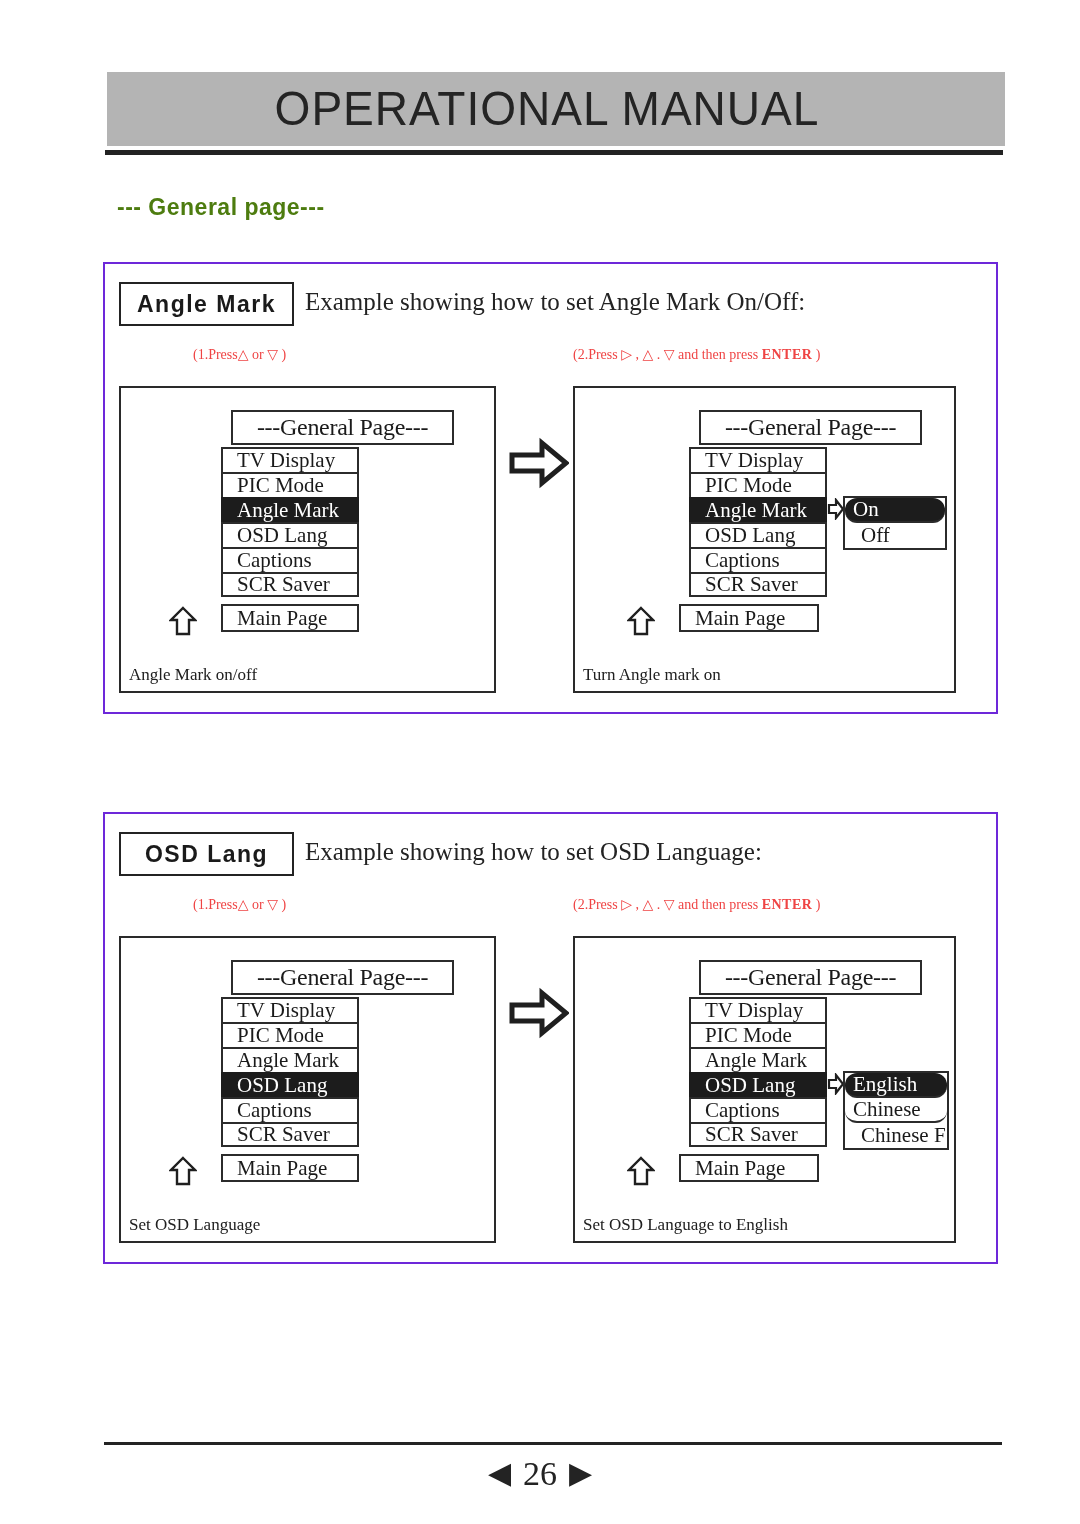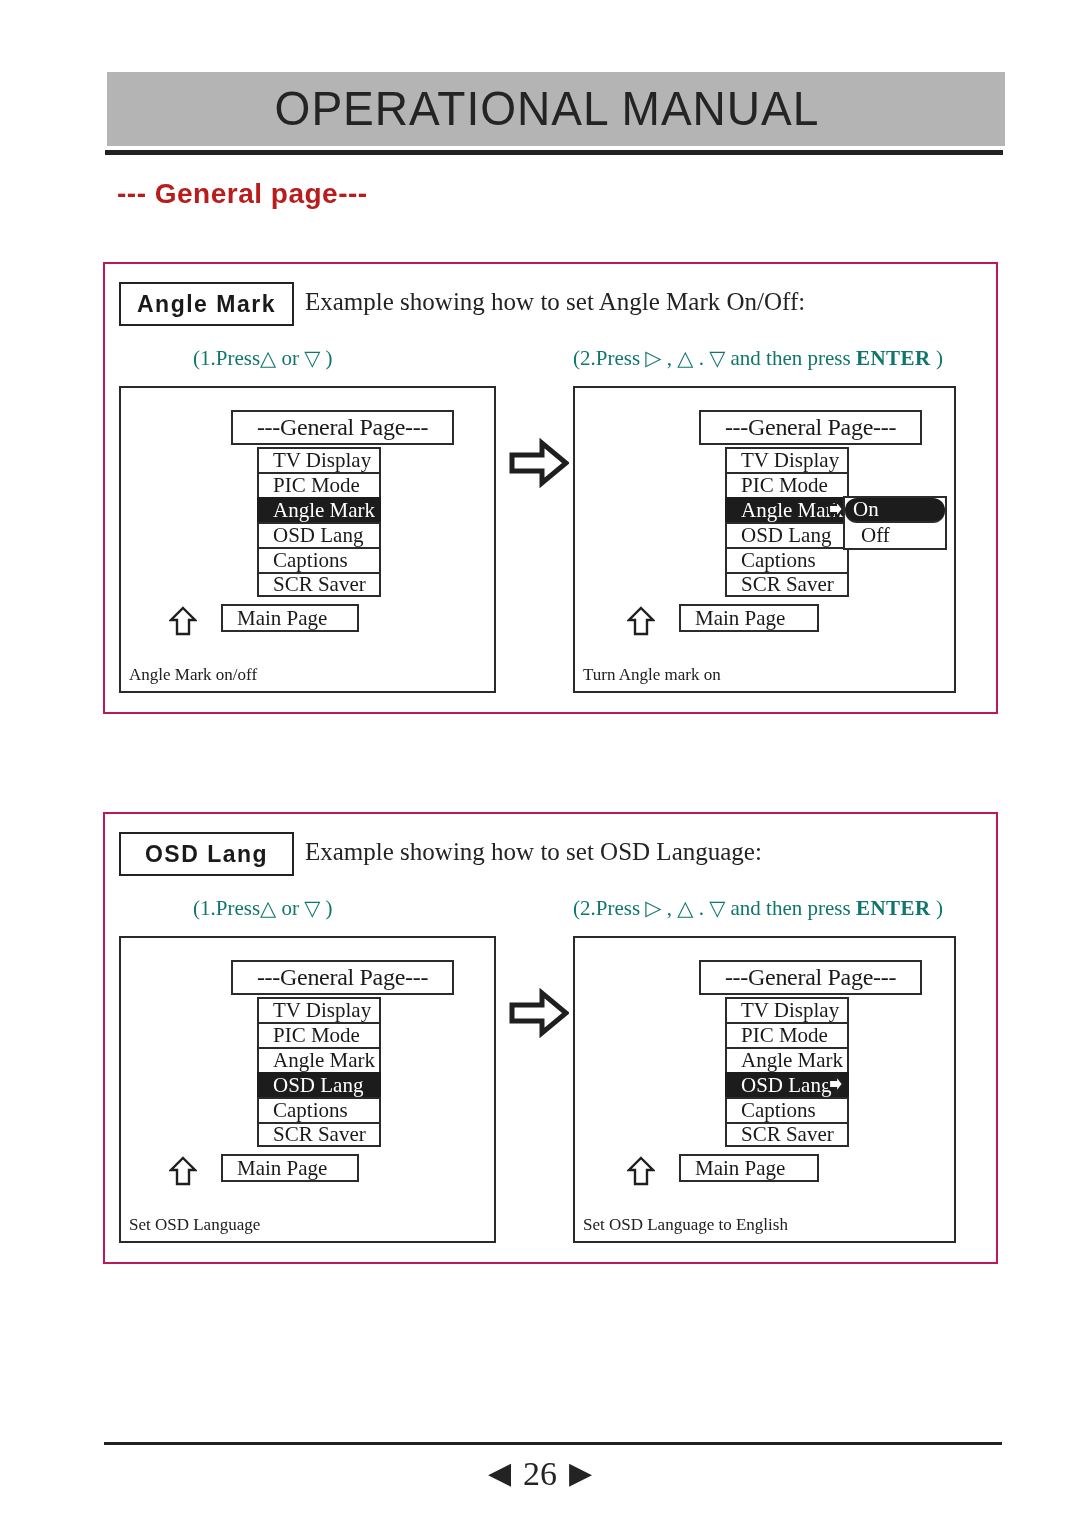--- a/index.html
+++ b/index.html
@@ -46,35 +46,35 @@
     left: 105px;
     top: 150px;
     width: 898px;
     height: 5px;
     background: #222222;
   }
 
   .page-heading {
     position: absolute;
     left: 117px;
-    top: 178px;
+    top: 194px;
     font-family: "Liberation Sans Narrow", "Liberation Sans", sans-serif;
     font-weight: bold;
-    font-size: 28px;
+    font-size: 23px;
     letter-spacing: 0.5px;
-    color: #b91c1c;
+    color: #4d7c0f;
     white-space: nowrap;
   }
 
   
   .section {
     position: absolute;
     left: 103px;
     width: 895px;
-    border: 2px solid #be185d;
+    border: 2px solid #6d28d9;
     box-sizing: border-box;
     background: #ffffff;
   }
   #section-angle { top: 262px; height: 452px; }
   #section-osd   { top: 812px; height: 452px; }
 
   .badge {
     position: absolute;
     left: 14px;
     top: 18px;
@@ -96,22 +96,22 @@
     position: absolute;
     left: 200px;
     top: 24px;
     font-size: 25px;
     color: #232323;
     white-space: nowrap;
   }
 
   .step-caption {
     position: absolute;
-    font-size: 21px;
-    color: #0f766e;
+    font-size: 14px;
+    color: #ef4444;
     white-space: nowrap;
   }
   .step-1 { left: 88px;  top: 82px; }
   .step-2 { left: 468px; top: 82px; }
   .step-caption b { font-weight: bold; letter-spacing: 0.5px; text-align: right; }
 
   
   .tv {
     position: absolute;
     border: 2px solid #2a2a2a;
@@ -136,22 +136,21 @@
     background: #fff;
     white-space: nowrap;
     margin-left: 26px;
   }
   .tv-left  .osd-title { left: 84px; }
   .tv-right .osd-title { left: 98px; }
 
   .osd-list {
     position: absolute;
     top: 59px;
-    width: 124px;
-    margin-left: 36px;
+    width: 138px;
   }
   .tv-left  .osd-list { left: 100px; }
   .tv-right .osd-list { left: 114px; }
 
   .osd-item {
     height: 25px;
     border: 2px solid #2b2b2b;
     border-bottom-width: 0;
     box-sizing: border-box;
     font-size: 21px;
@@ -367,20 +366,25 @@
       <div class="osd-item">Angle Mark</div>
       <div class="osd-item sel">OSD Lang</div>
       <div class="osd-item">Captions</div>
       <div class="osd-item">SCR Saver</div>
     </div>
 
     <svg class="sub-arrow" style="left:252px; top:135px;" viewBox="0 0 18 22">
       <polygon points="2,7 9,7 9,2 16,11 9,20 9,15 2,15" fill="#ffffff" stroke="#1f1f1f" stroke-width="2.2" stroke-linejoin="miter"></polygon>
     </svg>
 
+    <div class="submenu" style="left:268px; top:133px; width:106px;">
+      <div class="sub-item sel">English</div>
+      <div class="sub-item">Chinese</div>
+      <div class="sub-item">Chinese F</div>
+    </div>
 
     <div class="mainpage-row">
       <svg class="up-arrow" viewBox="0 0 28 30">
         <polygon points="14,2 26,14 20,14 20,28 8,28 8,14 2,14" fill="#ffffff" stroke="#1f1f1f" stroke-width="2.4" stroke-linejoin="miter"></polygon>
       </svg>
       <div class="mainpage-box">Main Page</div>
     </div>
     <div class="tv-footer">Set OSD Language to English</div>
   </div>
 </div>

